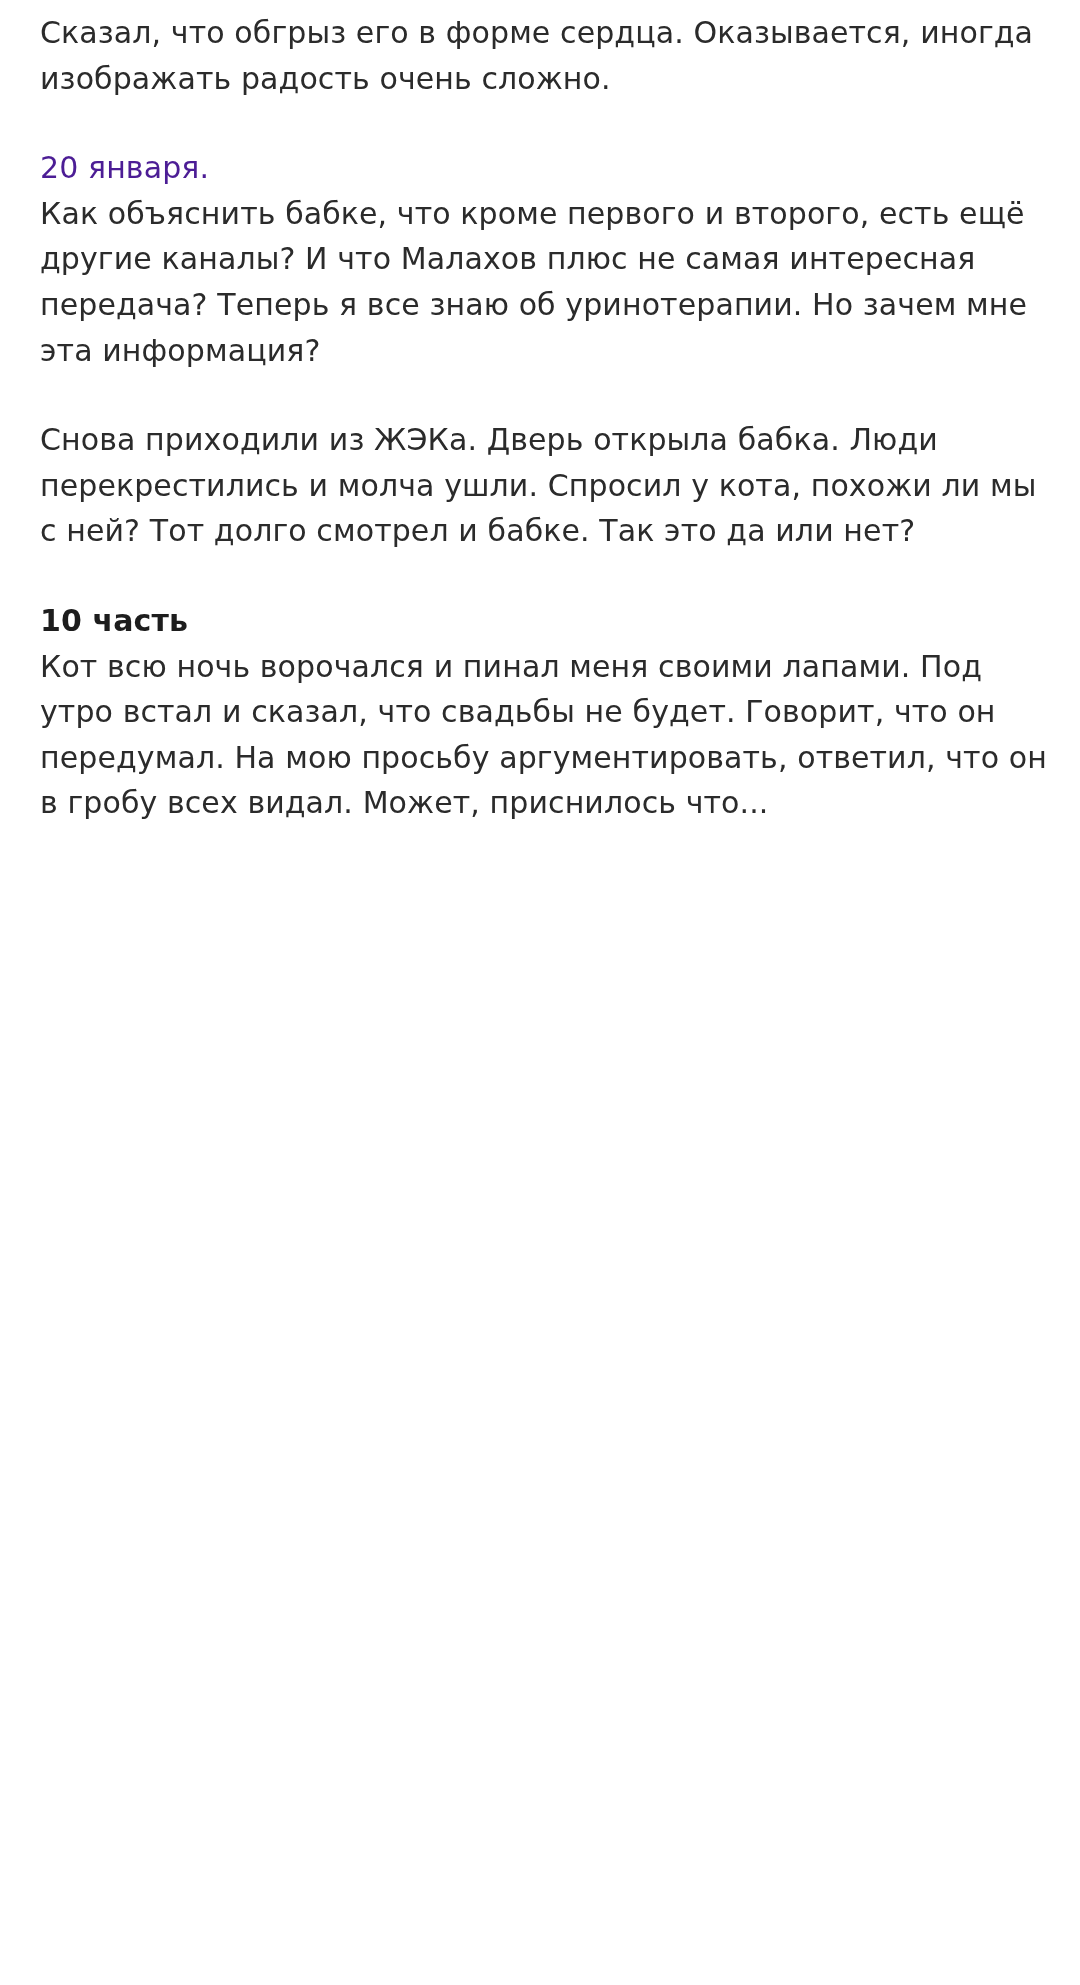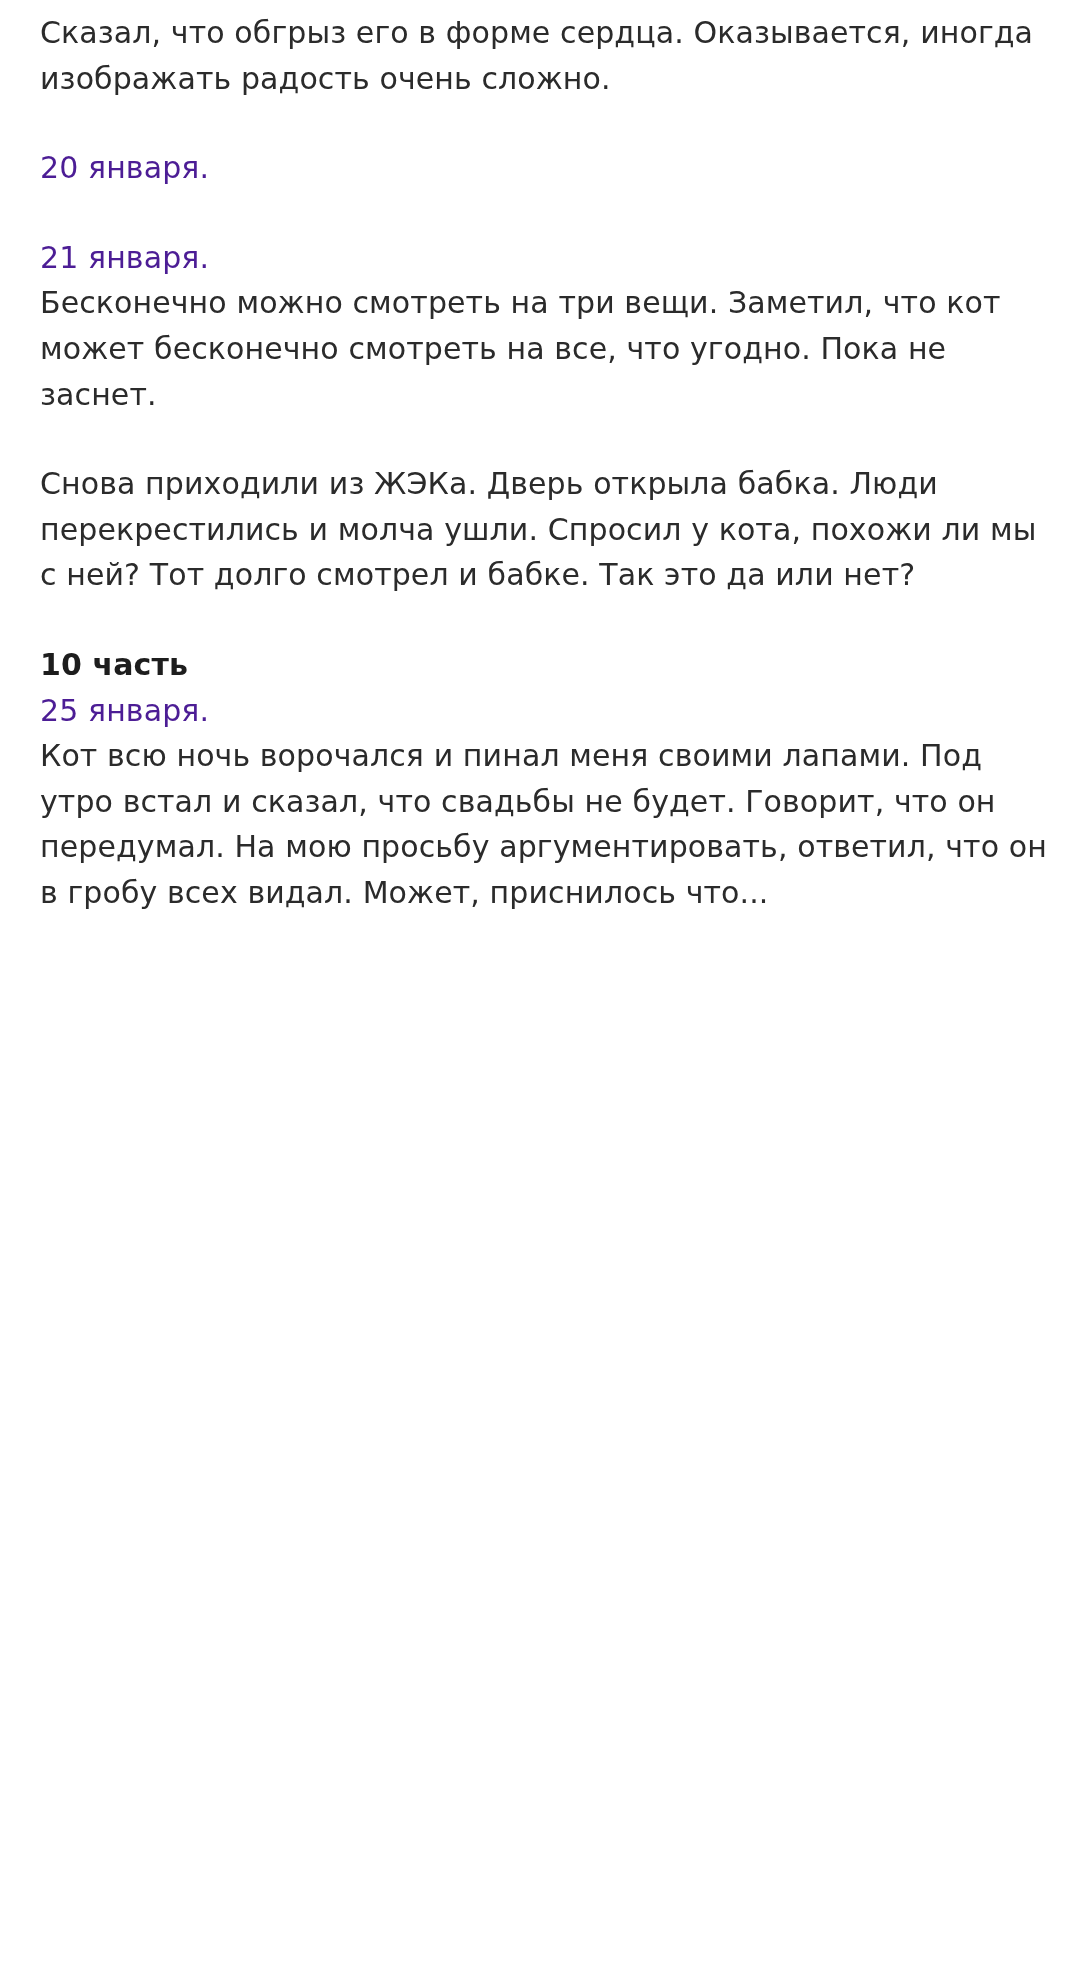--- a/index.html
+++ b/index.html
@@ -61,31 +61,27 @@
 <body>
 
 <div class="page">
 
   <div class="entry">
     <div class="line body-text">Сказал, что обгрыз его в форме сердца. Оказывается, иногда изображать радость очень сложно.</div>
   </div>
 
   <div class="entry">
     <div class="line date">20 января.</div>
+    <div class="line body-text">Как объяснить бабке, что кроме первого и второго, есть ещё другие каналы? И что Малахов плюс не самая интересная передача? Теперь я все знаю об уринотерапии. Но зачем мне эта информация?</div>
   </div>
 
-  <div class="entry">
-    <div class="line date">21 января.</div>
-    <div class="line body-text">Бесконечно можно смотреть на три вещи. Заметил, что кот может бесконечно смотреть на все, что угодно. Пока не заснет.</div>
-  </div>
 
   <div class="entry">
     <div class="line body-text">Снова приходили из ЖЭКа. Дверь открыла бабка. Люди перекрестились и молча ушли. Спросил у кота, похожи ли мы с ней? Тот долго смотрел и бабке. Так это да или нет?</div>
   </div>
 
 
   <div class="entry">
     <div class="line heading">10 часть</div>
-    <div class="line date">25 января.</div>
     <div class="line body-text">Кот всю ночь ворочался и пинал меня своими лапами. Под утро встал и сказал, что свадьбы не будет. Говорит, что он передумал. На мою просьбу аргументировать, ответил, что он в гробу всех видал. Может, приснилось что...</div>
   </div>
 
 </div>
 
 </body></html>

